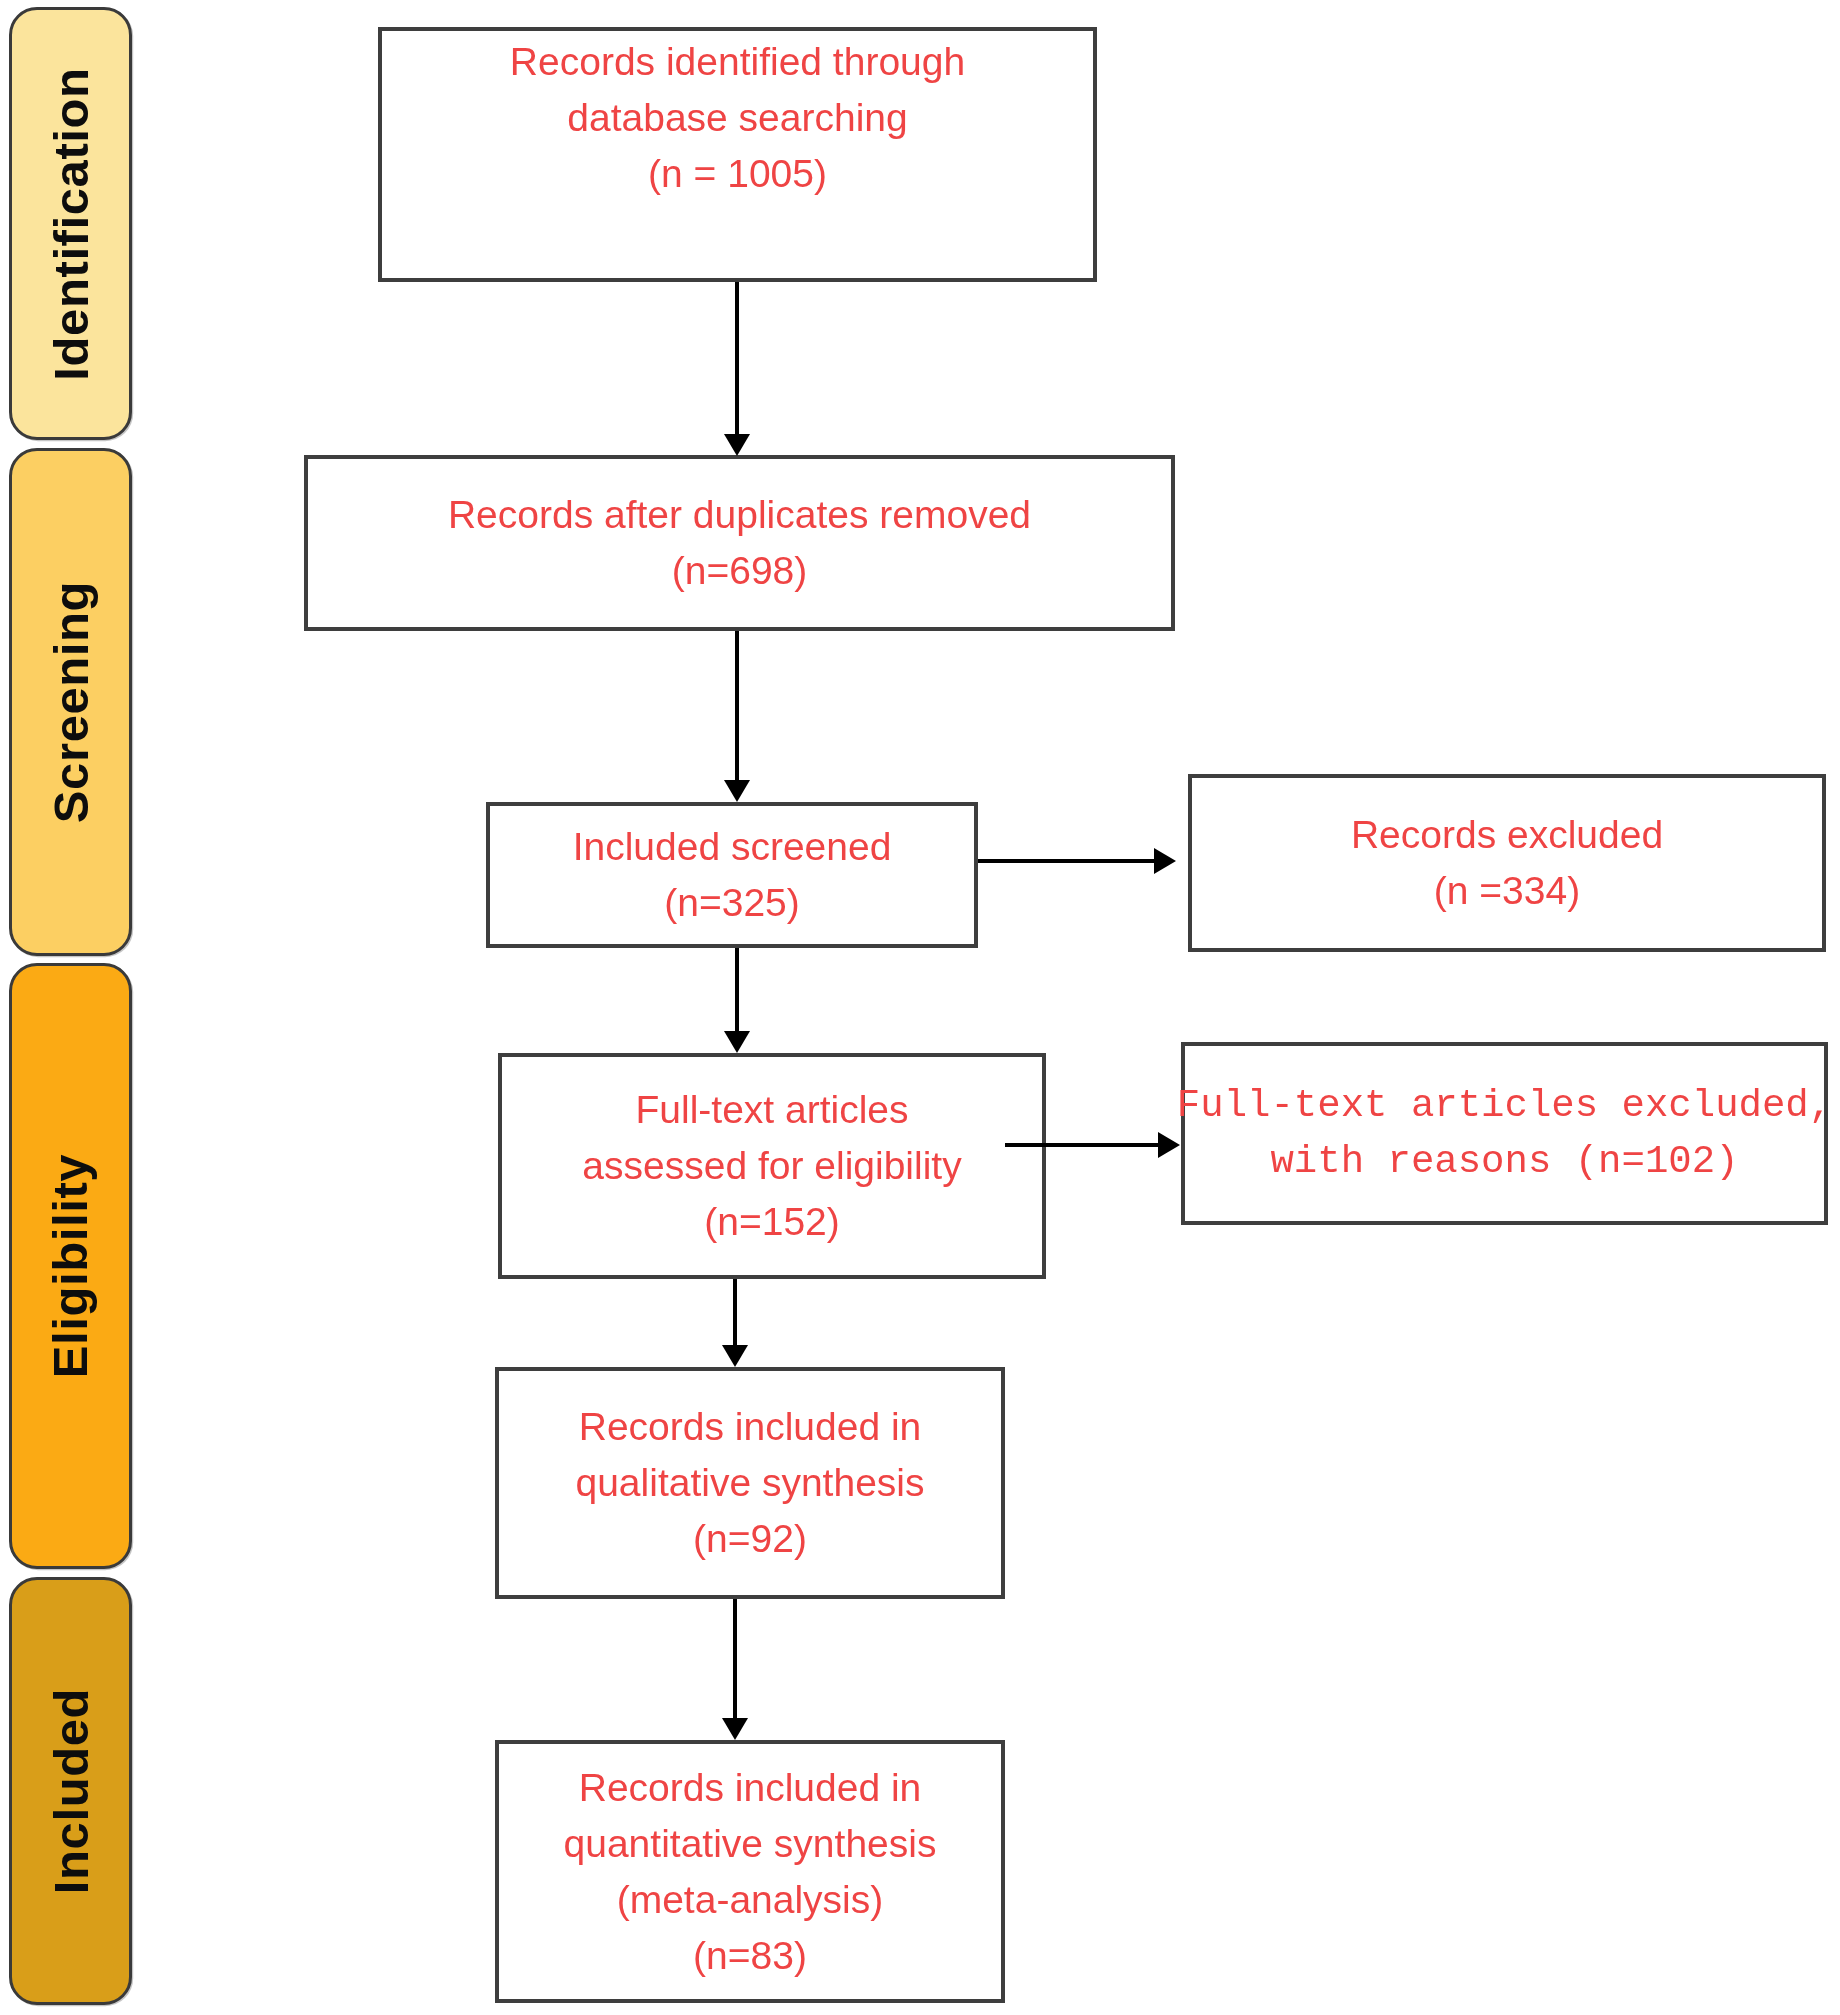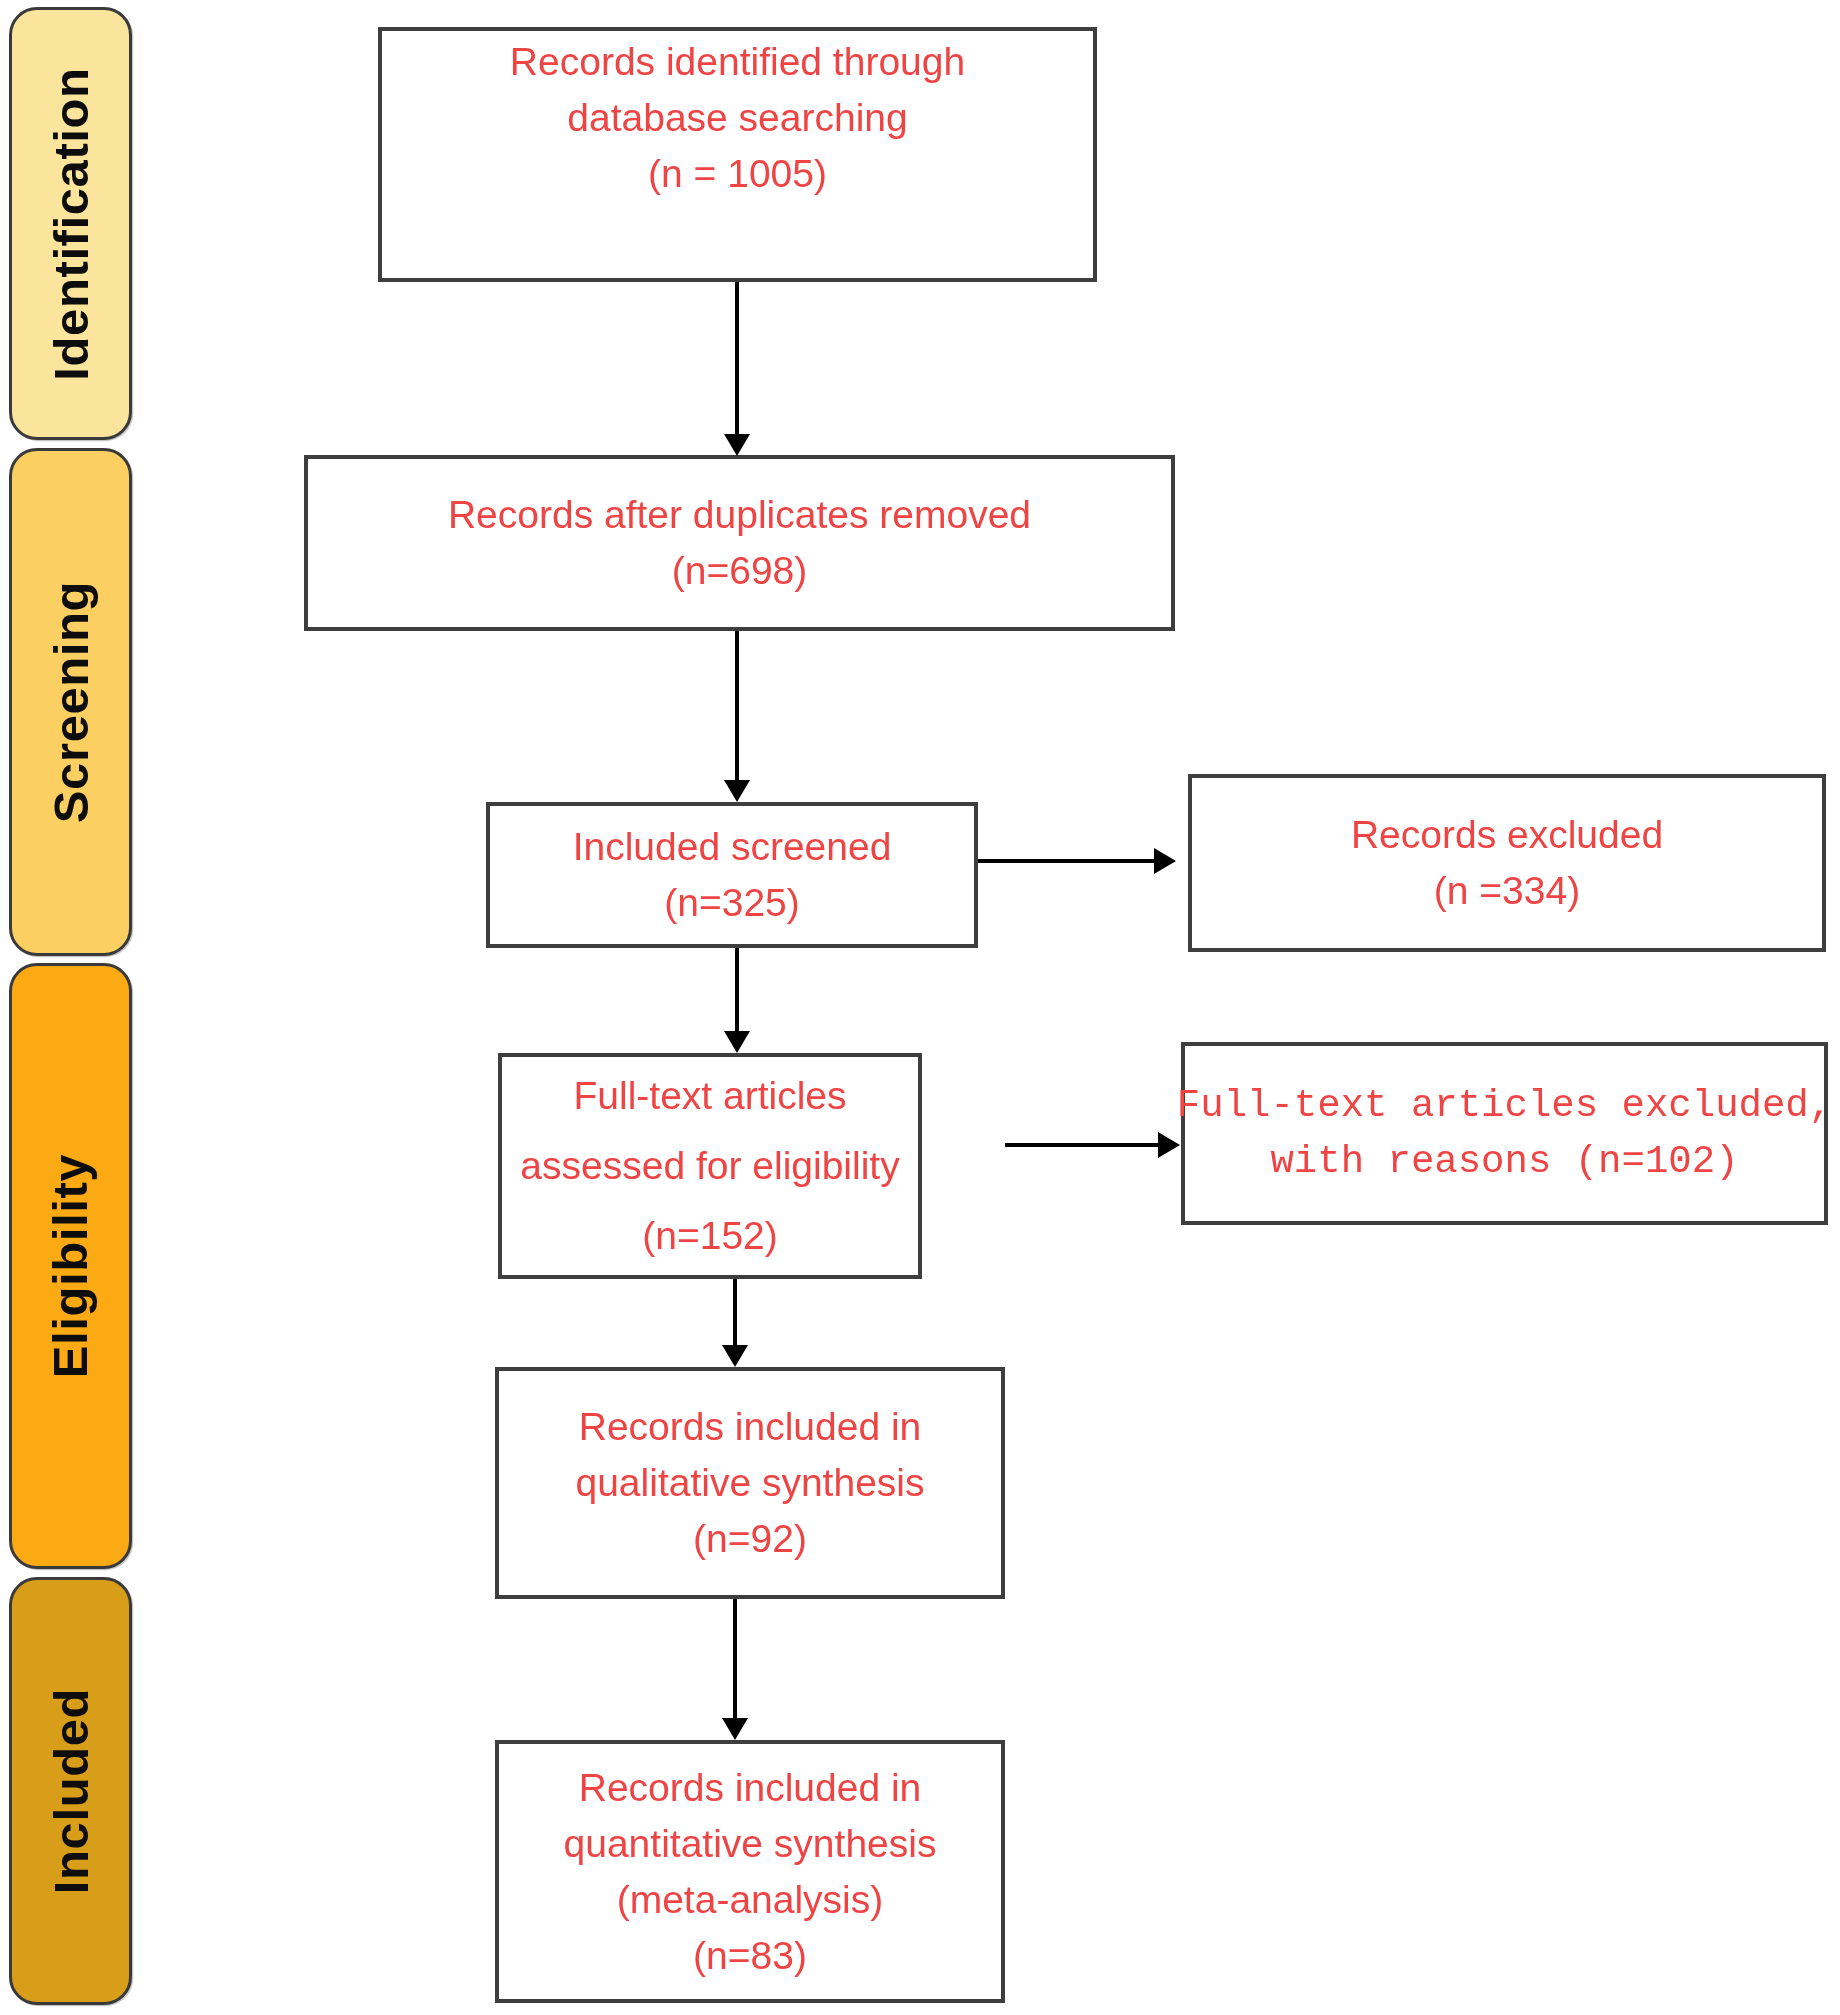--- a/index.html
+++ b/index.html
@@ -45,21 +45,21 @@
     font-size:39px; line-height:56px;
     color:#ef4444;
     padding:0 6.1px;
   }
   .fbox .line { display:block; white-space:nowrap; }
 
   #box-identified     { left:378px;  top:27px;   width:719px; height:255px; padding-bottom:74px; }
   #box-deduplicated   { left:304px;  top:455px;  width:871px; height:176px; }
   #box-screened       { left:486px;  top:802px; width:492px;  height:146px; }
   #box-excluded       { left:1176px; top:774px; width:638px; height:178px;margin-left:12px; }
-  #box-fulltext       { left:498px;  top:1053px; width:424px;  height:226px;gap:14px; }
+  #box-fulltext       { left:498px;  top:1053px; width:548px;  height:226px; }
   #box-ft-excluded    { left:1181px; top:1042px; width:647px; height:183px;font-family:Liberation Mono, monospace; }
   #box-qualitative    { left:495px;  top:1367px; width:510px;  height:232px; }
   #box-quantitative   { left:495px;  top:1740px; width:510px;  height:263px; }
 
   
   .vline { position:absolute; width:4.3px;  background:#000; }
   .hline { position:absolute; height:4.3px; background:#000; }
   .vhead {
     position:absolute; width:0; height:0;
     border-left:13px solid transparent;

